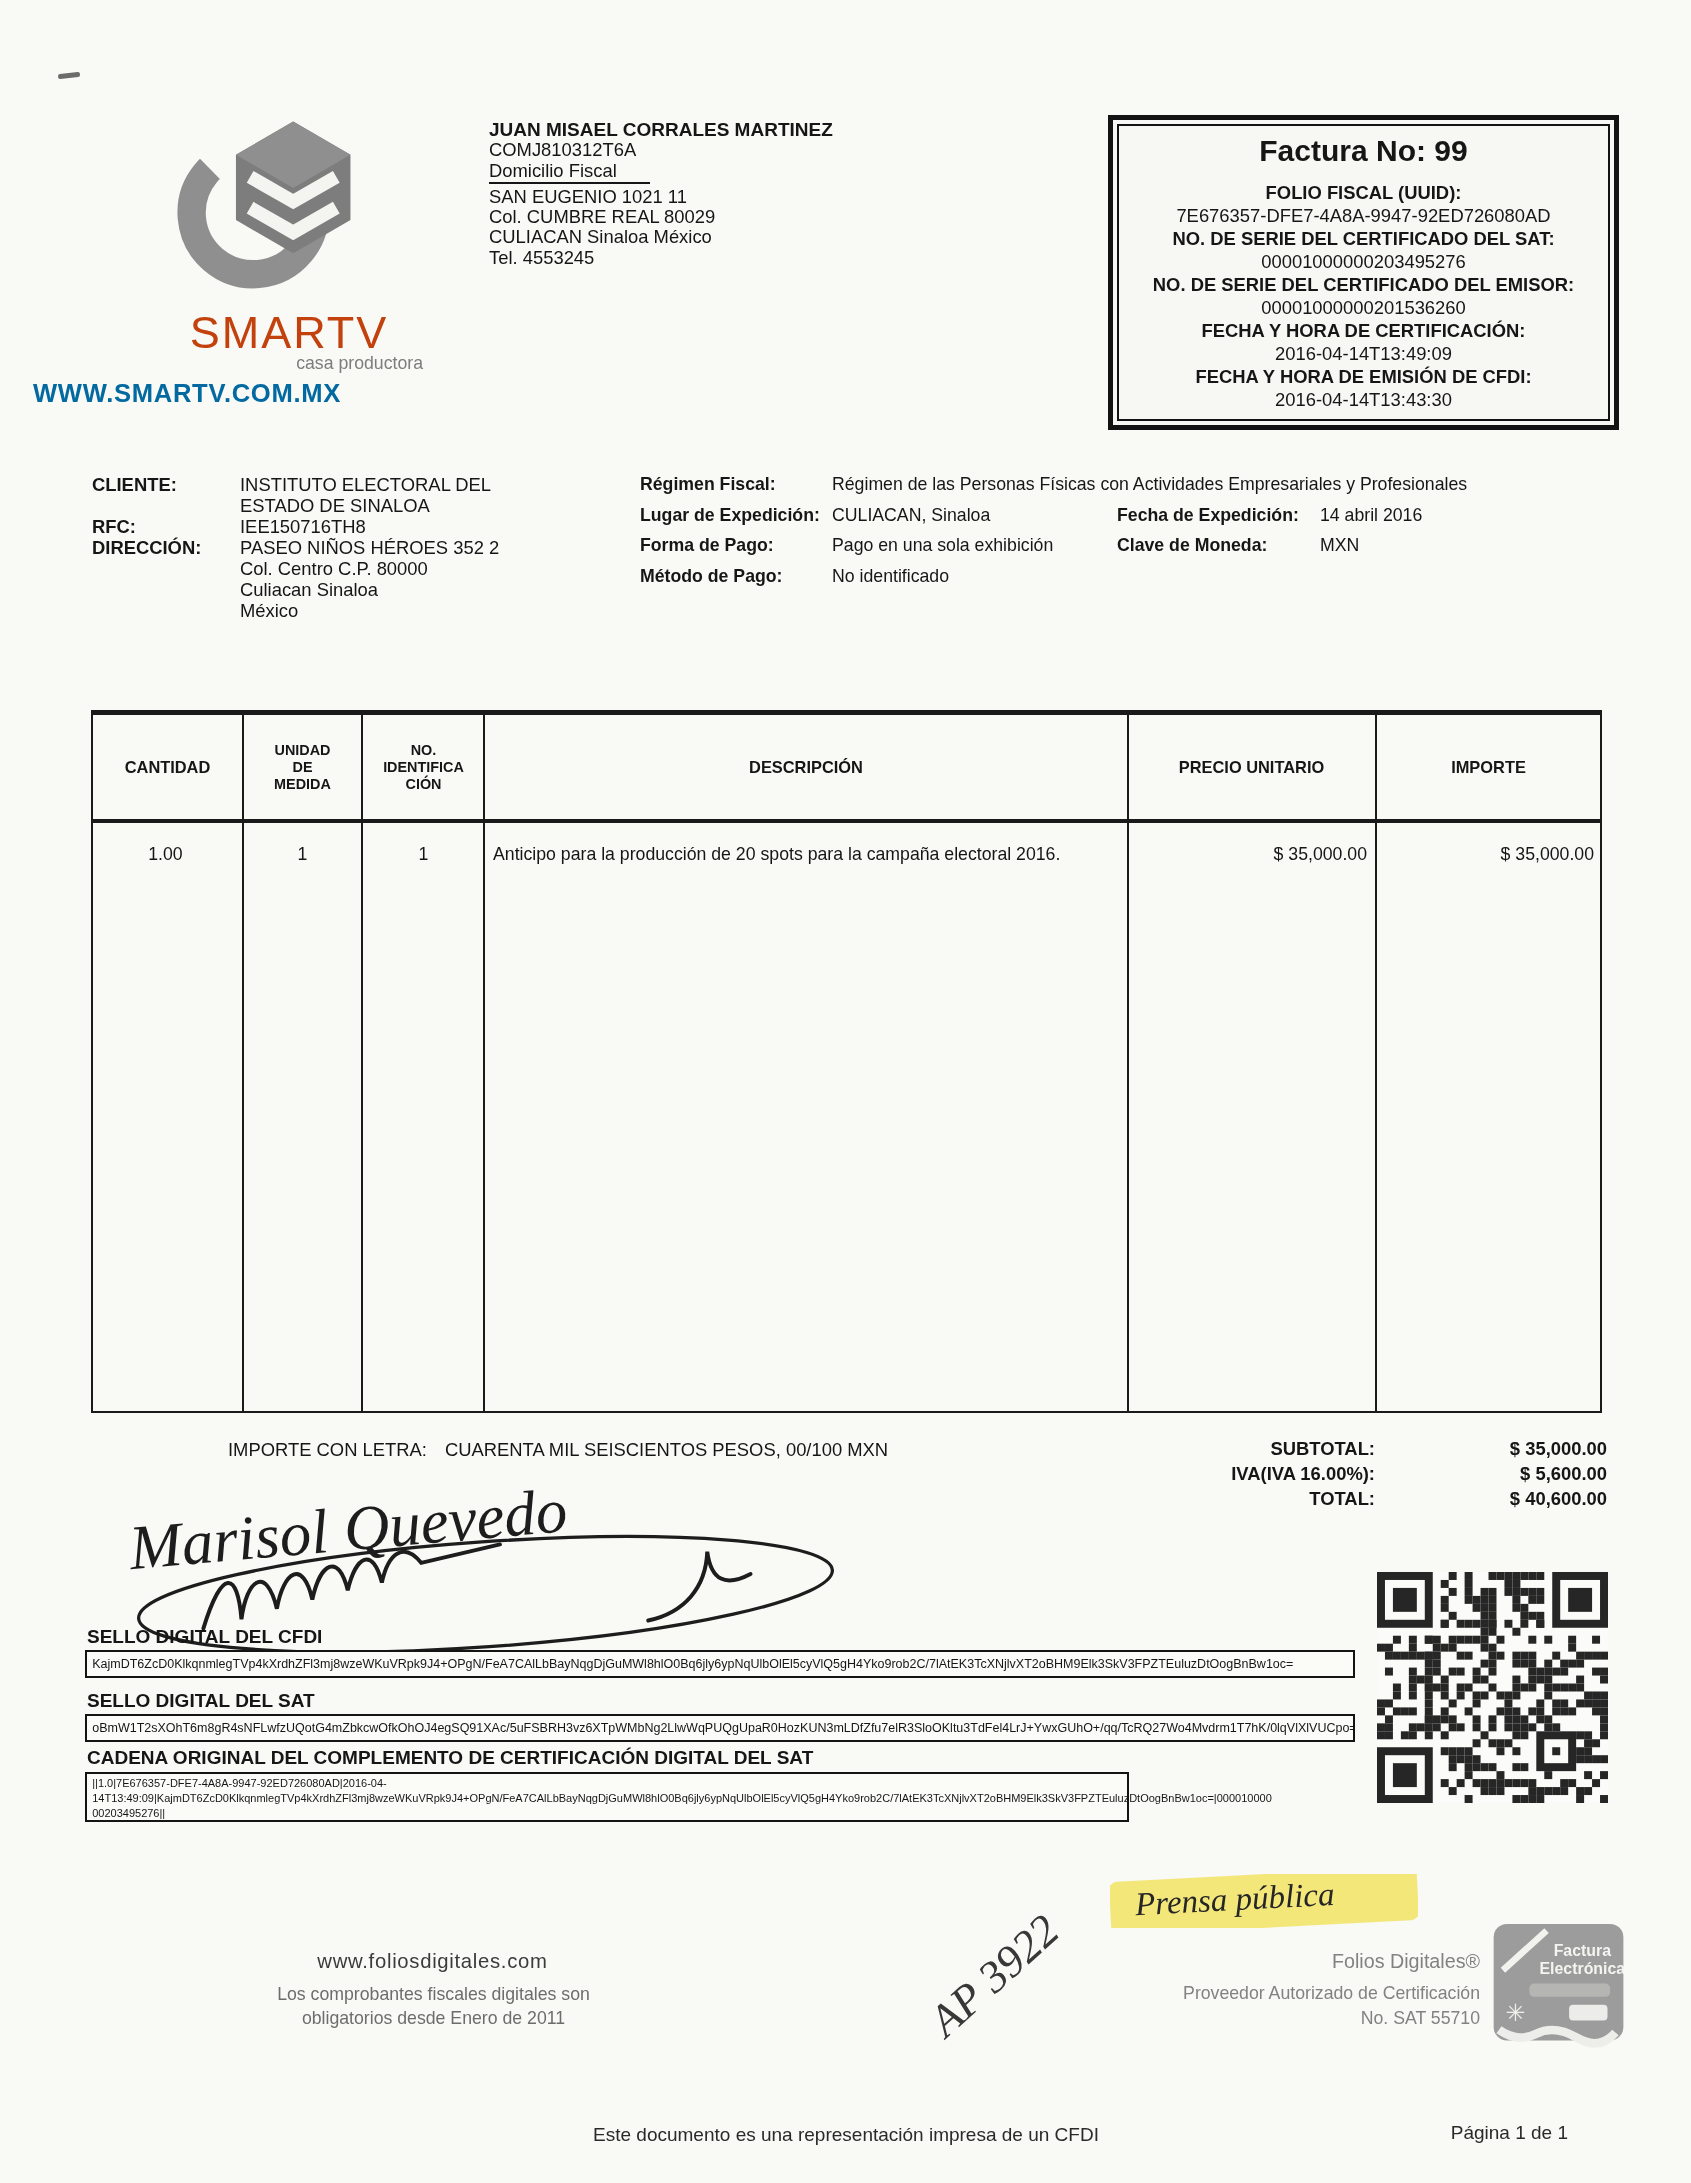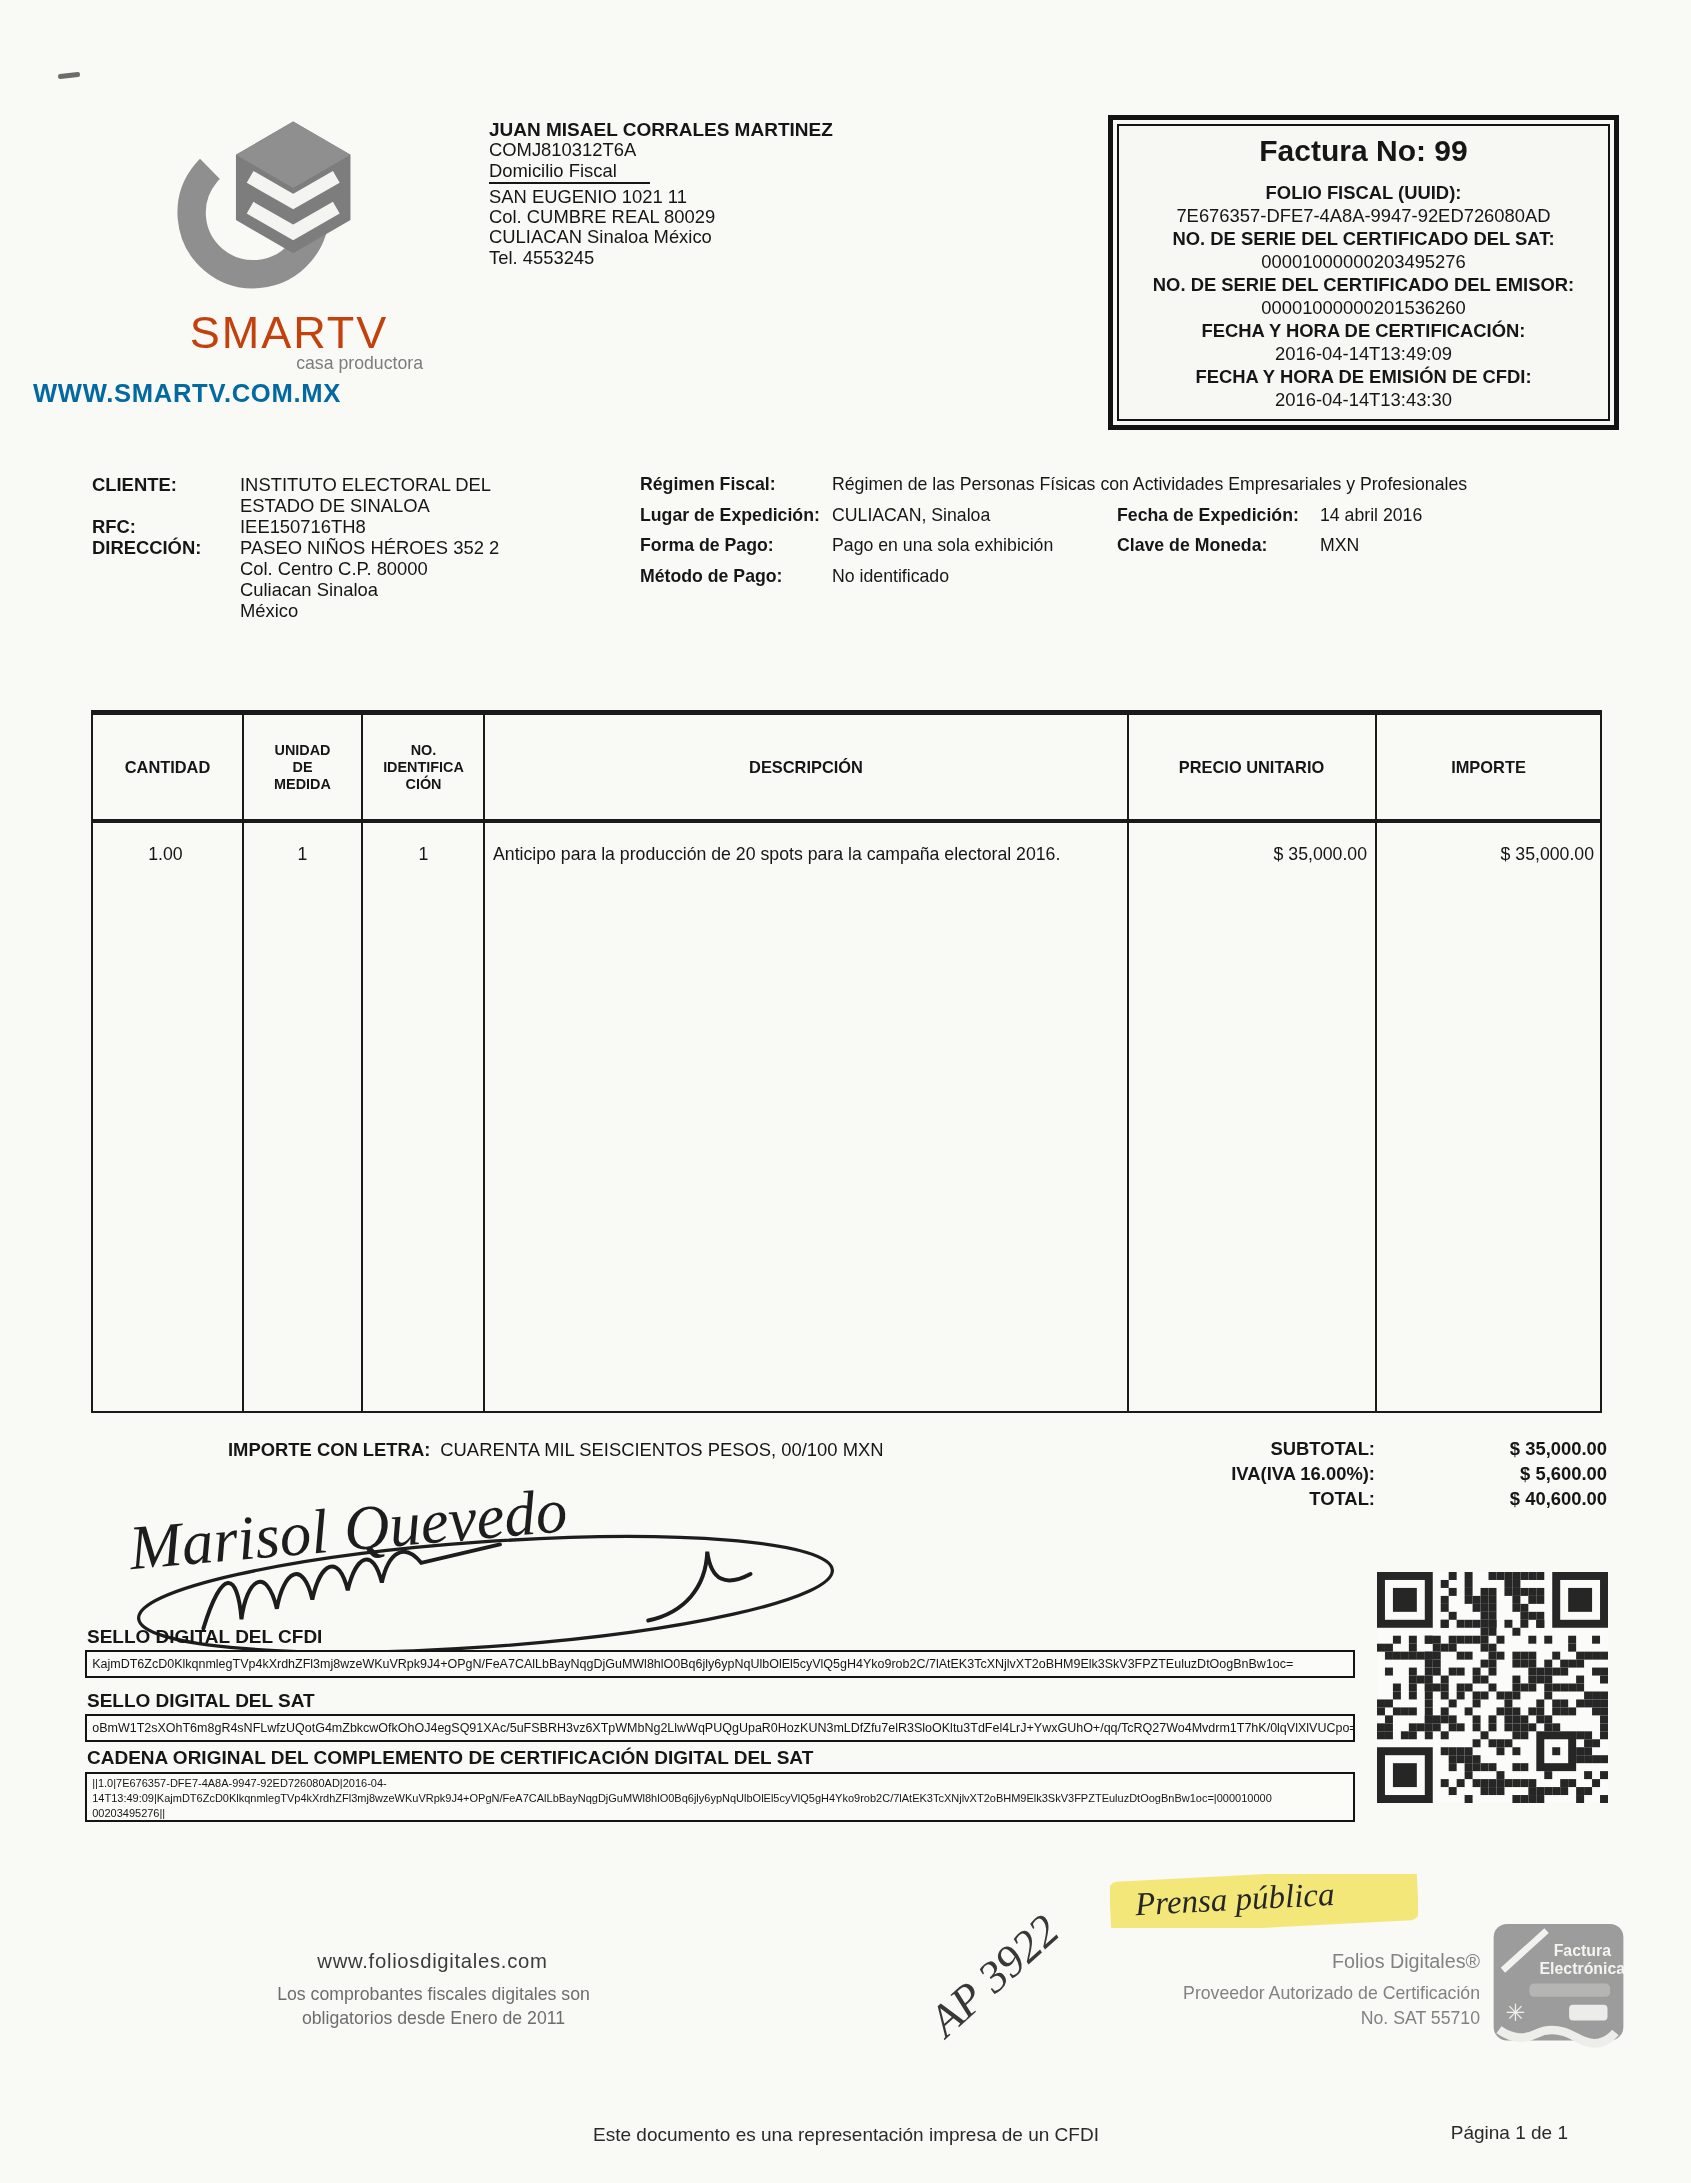--- a/index.html
+++ b/index.html
@@ -46,33 +46,33 @@
   .col-div{position:absolute;top:0;bottom:0;width:2px;background:#1a1a1a}
   .head-sep{position:absolute;left:0;right:0;top:104px;height:3.9px;background:#1a1a1a}
   .th{position:absolute;top:0;height:104px;display:flex;align-items:center;justify-content:center;
       text-align:center;font-weight:bold;font-size:16.4px}
   .th.small{font-size:14.4px;line-height:17px}
   .th .wrapnarrow{display:inline-block;width:85px;overflow-wrap:anywhere}
   .td{position:absolute;top:129px;font-size:17.7px}
 
   
   .importe-letra{position:absolute;left:228px;top:1439px;font-size:18.4px}
-  .importe-letra b{font-weight:bold;margin-right:10px}
+  .importe-letra b{font-weight:normal;margin-right:18px}
   .tot-l{position:absolute;right:317px;font-weight:bold;font-size:18.4px;text-align:right;width:262px}
   .tot-v{position:absolute;right:85px;font-weight:bold;font-size:18.4px;text-align:right;width:197px}
 
   
   .signature{position:absolute;left:105px;top:1463px;width:761px;height:197px}
   .sig-name{font-family:"Liberation Serif",serif;font-style:italic;font-size:96px;fill:#1d1d1d}
 
   
   .seal-lbl{position:absolute;left:87px;font-weight:bold;font-size:19px}
   .seal-box{position:absolute;left:85px;width:1270px;height:27.6px;border:2px solid #141414;
             font-size:12.5px;line-height:24px;padding-left:5.2px;white-space:nowrap;overflow:hidden;background:#fbfbf8}
-  .cadena-box{position:absolute;left:85px;top:1772px;width:1270px;height:50px;border:2px solid #141414;
+  .cadena-box{position:absolute;left:85px;top:1772px;width:1044px;height:50px;border:2px solid #141414;
               font-size:11px;line-height:15px;padding:2px 5.2px;background:#fbfbf8}
 
   
   .qr{position:absolute;left:1377px;top:1572px;width:231px;height:231px;background:#fbfbf9}
 
   
   .ap-note{position:absolute;left:945px;top:1998px;width:276px;height:39px;
            font-family:"Liberation Serif",serif;font-style:italic;font-size:45px;color:#383838;
            transform:rotate(-42deg);transform-origin:0 100%;white-space:nowrap}
   .hl-band{position:absolute;left:1110px;top:1874px;width:308px;height:54px}

